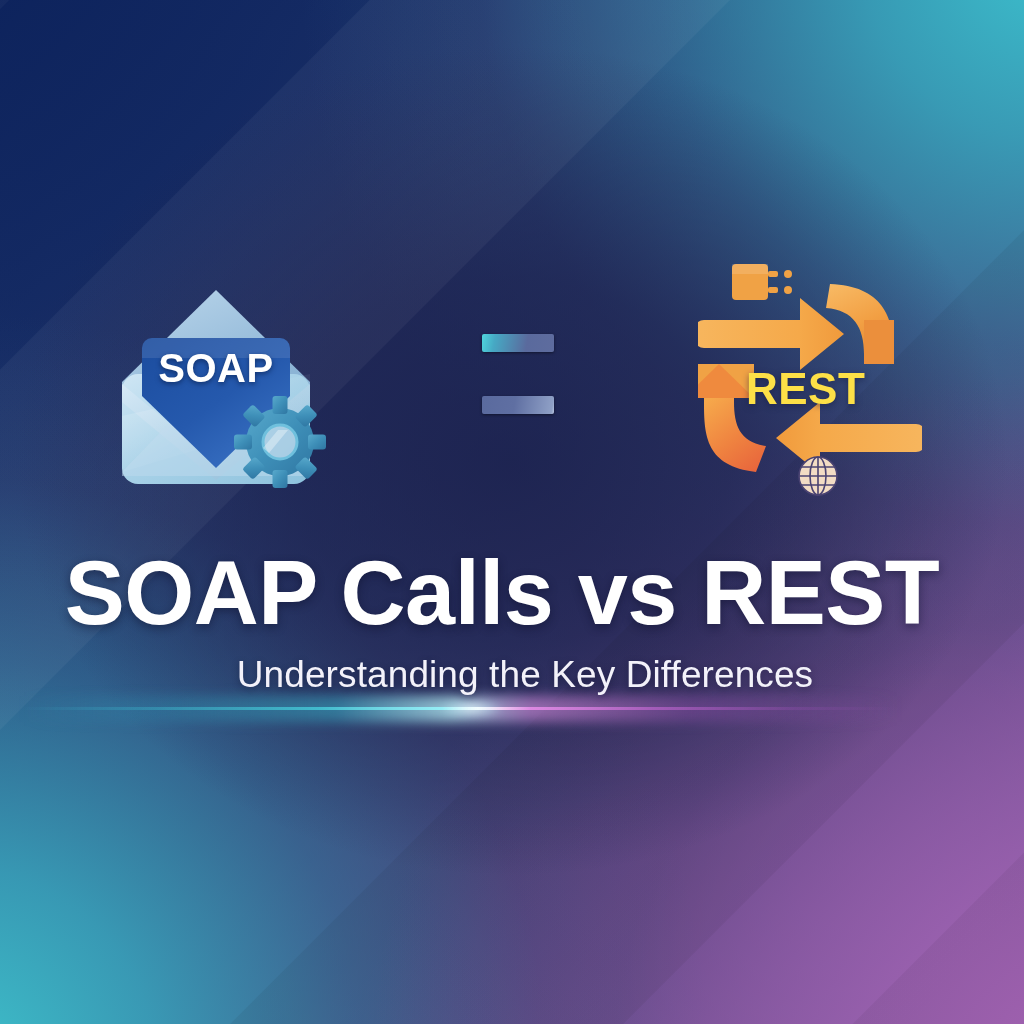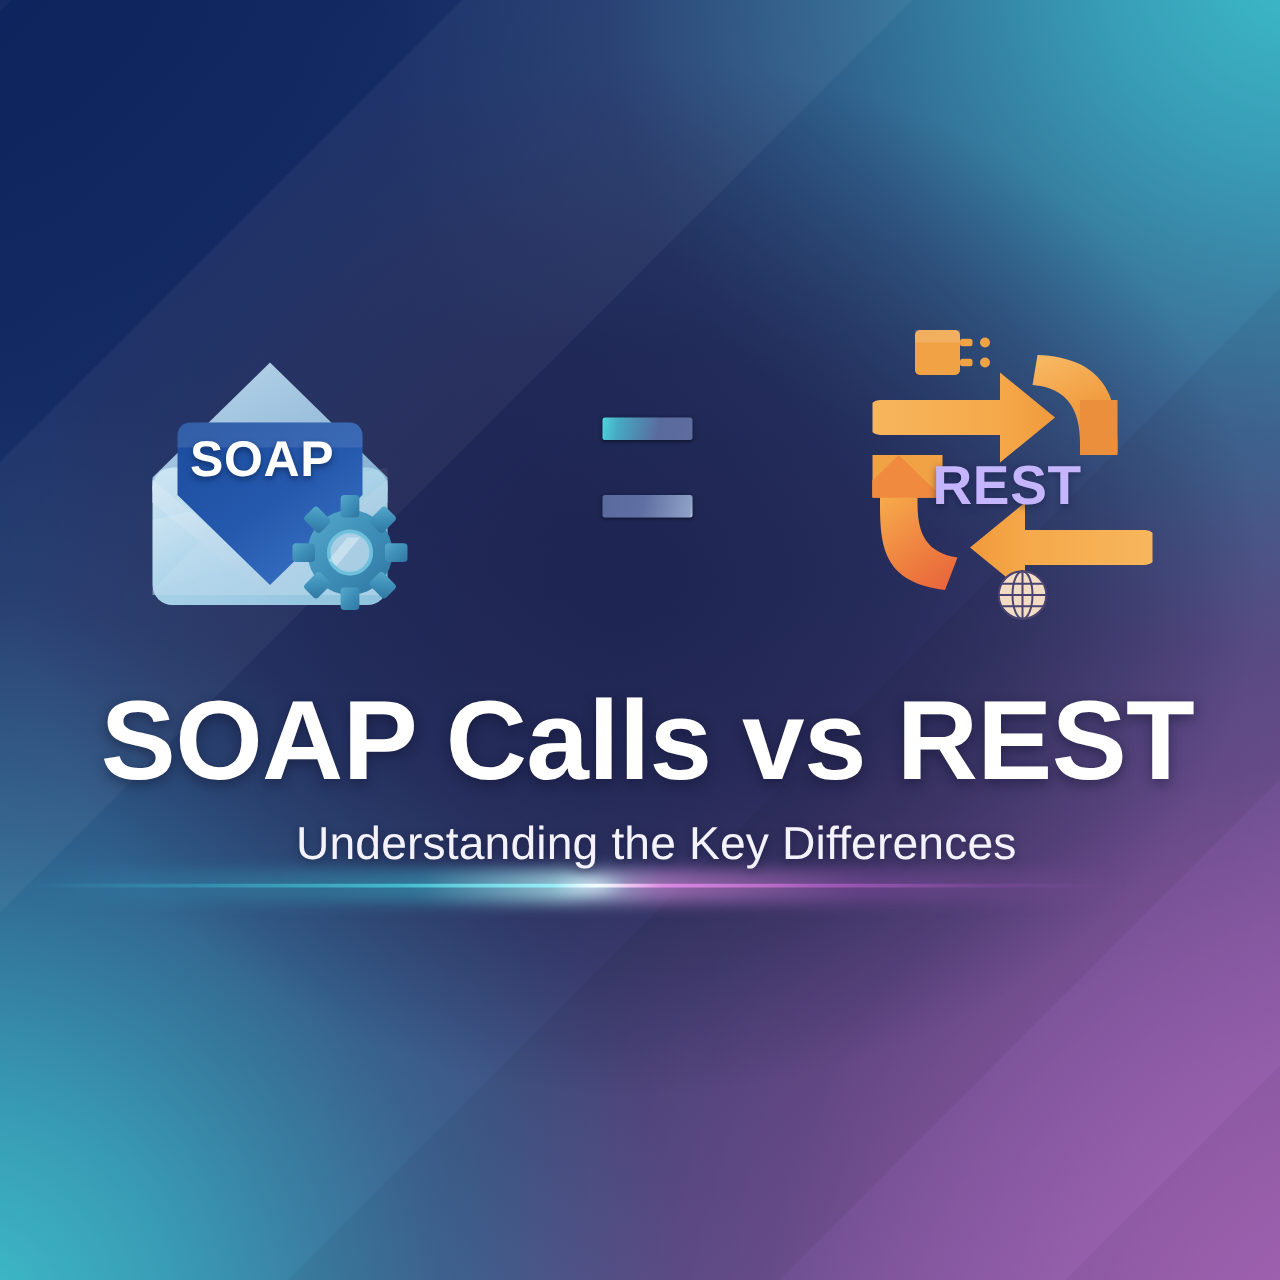--- a/index.html
+++ b/index.html
@@ -216,21 +216,21 @@
     width: 60px;
     height: 13px;
     border-radius: 50%;
     filter: blur(5px);
     background: radial-gradient(ellipse at center, rgba(255,255,255,0.95) 0%, rgba(200,245,255,0.5) 45%, rgba(255,255,255,0) 75%);
   }
 
   
   .title {
     position: absolute;
-    left: 16px;
+    left: 0;
     top: 548px;
     width: 1004px;
     text-align: center;
     font-size: 90px;
     font-weight: bold;
     letter-spacing: -0.5px;
     color: #ffffff;
     text-shadow: 0 3px 10px rgba(10,14,40,0.45);
     line-height: 1.02;
   }
@@ -337,21 +337,21 @@
             <rect x="-46" y="-7.5" width="18" height="15" rx="3" transform="rotate(45)"></rect>
             <rect x="28" y="-7.5" width="18" height="15" rx="3" transform="rotate(45)"></rect>
           </g>
           <circle cx="0" cy="0" r="17" fill="#bcd9ec" opacity="0.85"></circle>
           <circle cx="0" cy="0" r="17" fill="none" stroke="#6fc0dd" stroke-width="3"></circle>
           <path d="M-17 6 L-2 -12 L8 -12 L-11 11 Z" fill="#ffffff" opacity="0.35"></path>
         </g>
       </svg>
 
       <div style="position:absolute;left:0;top:0;width:224px;height:230px;pointer-events:none;">
-        <div style="position:absolute;left:48px;top:80px;width:128px;
+        <div style="position:absolute;left:48px;top:80px;width:128px;text-align:center;
                     font-size:40px;font-weight:bold;color:#ffffff;letter-spacing:0.5px;
                     text-shadow:0 2px 5px rgba(6,22,60,0.55);">SOAP</div>
       </div>
     </div>
 
     <div class="rest-icon">
       <svg viewBox="0 0 224 238" width="224" height="238">
         <defs>
           <linearGradient id="arrTop" x1="0" y1="0" x2="1" y2="0">
             <stop offset="0%" stop-color="#f7b65e"></stop>
@@ -411,21 +411,21 @@
             <line x1="-19" y1="0" x2="19" y2="0"></line>
             <path d="M-17 -9 h34"></path>
             <path d="M-17 9 h34"></path>
             <line x1="0" y1="-19" x2="0" y2="19"></line>
           </g>
         </g>
       </svg>
 
       <div style="position:absolute;left:0;top:0;width:224px;height:238px;pointer-events:none;">
         <div style="position:absolute;left:48px;top:104px;width:176px;text-align:left;
-                    font-size:44px;font-weight:bold;color:#c4b5fd;letter-spacing:0.5px;
+                    font-size:44px;font-weight:bold;color:#fde047;letter-spacing:0.5px;
                     text-shadow:0 2px 6px rgba(20,22,60,0.5);">REST</div>
       </div>
     </div>
   </div>
 
   <div class="divider">
     <div class="eq-bar top"></div>
     <div class="eq-bar bottom"></div>
     <div class="streak">
       <div class="streak-glow"></div>

